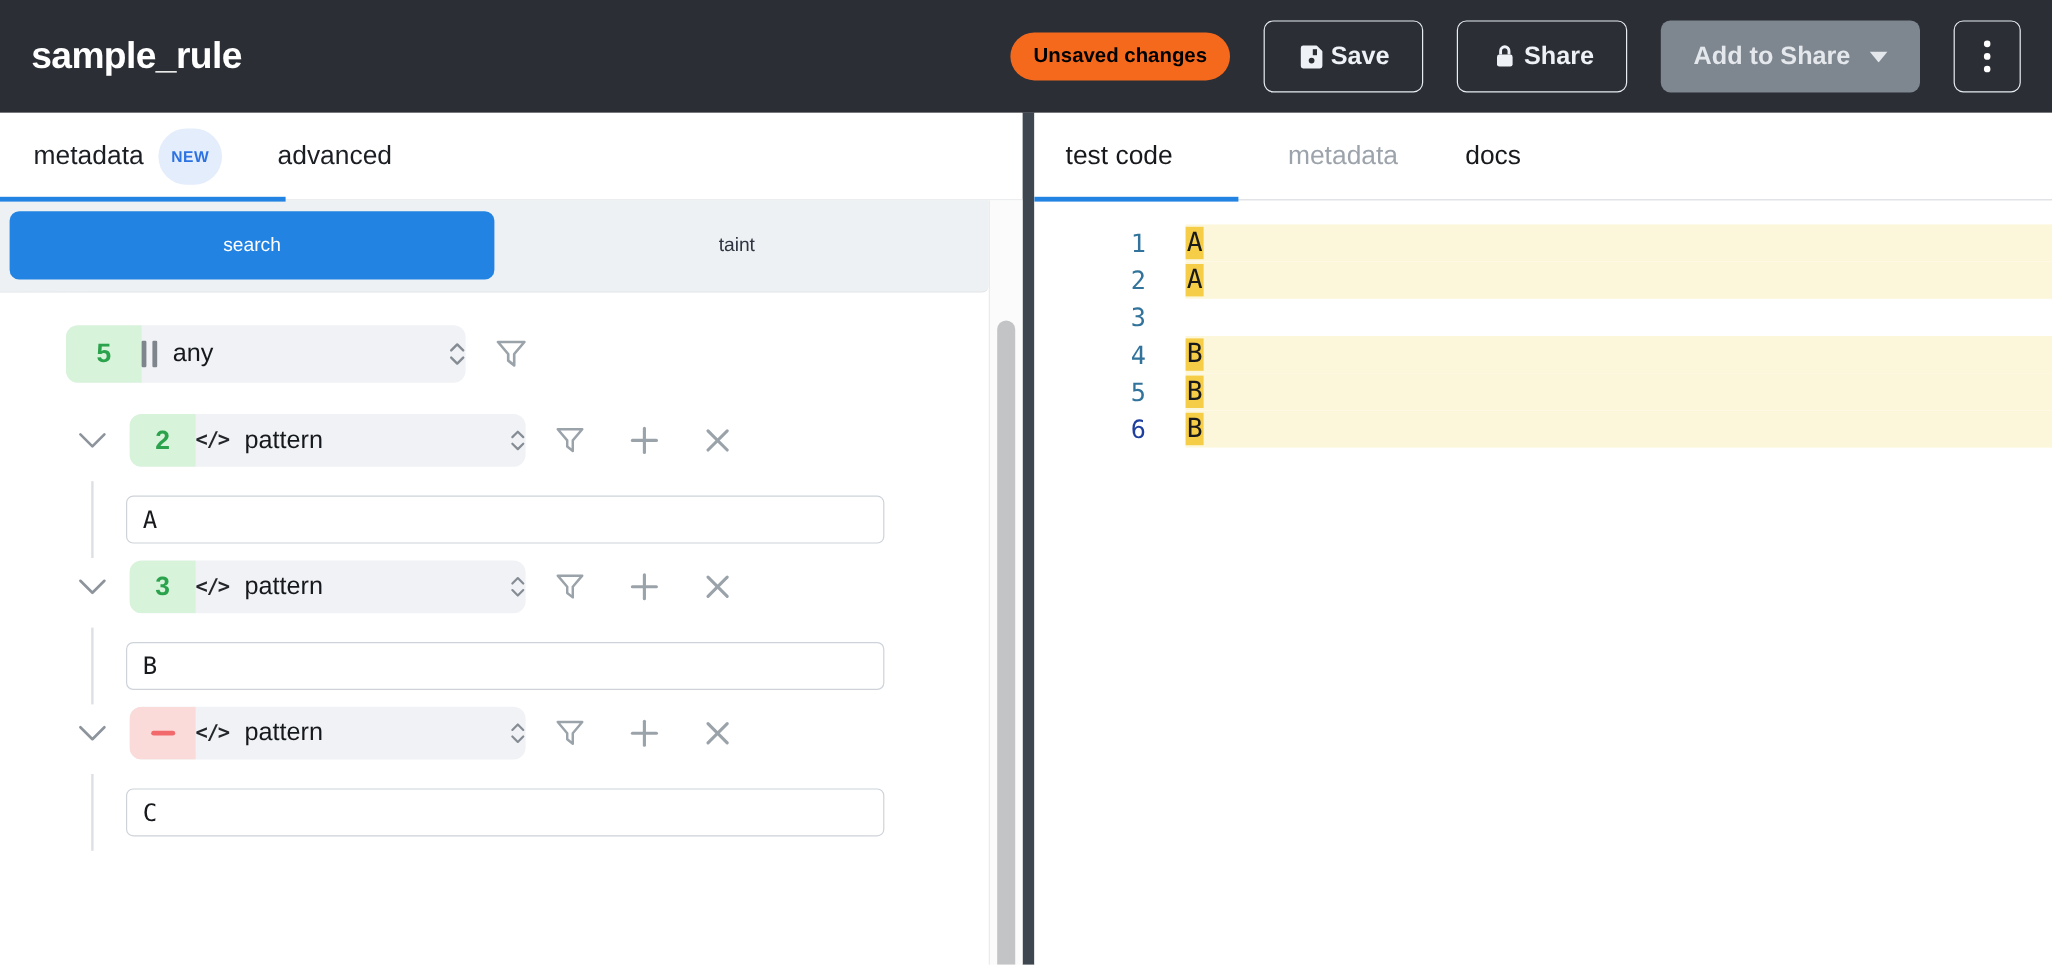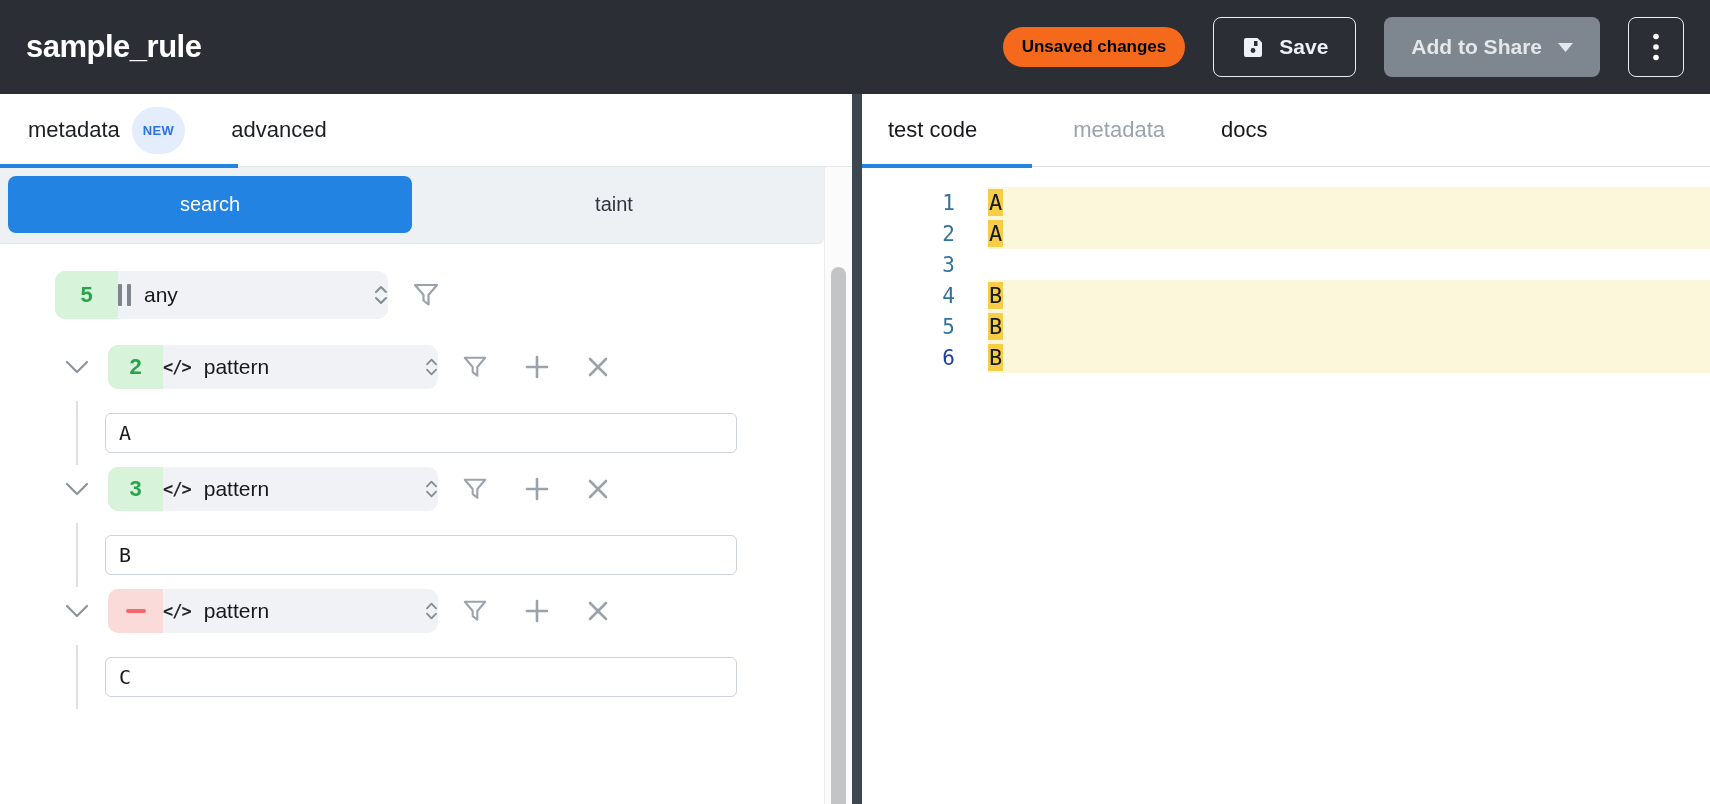--- a/index.html
+++ b/index.html
@@ -7,21 +7,21 @@
     font-family:"Liberation Sans", sans-serif; }
   .page { width:1710px; height:804px; display:flex; flex-direction:column; }
 
   
   .header { height:94px; flex:0 0 94px; background:var(--header-bg); display:flex;
     align-items:center; padding:0 26px; }
   .title { color:#fff; font-size:31px; font-weight:700; letter-spacing:-0.5px; }
   .header-right { margin-left:auto; display:flex; align-items:center; gap:28px; }
   .badge-unsaved { background:var(--orange); color:#000000; font-size:17px; font-weight:700;
     padding:10px 19px; border-radius:999px; white-space:nowrap; }
-  .hbtn { height:60px; display:flex; align-items:center; gap:14px; padding:0 27px;
+  .hbtn { height:60px; display:flex; align-items:center; gap:4px; padding:0 27px;
     background:transparent; border:1px solid #e7edf3; border-radius:8px; color:#eef2f6;
     font-family:inherit; font-size:21px; font-weight:600; cursor:pointer; }
   .hbtn svg { flex:0 0 auto; }
   .hbtn.policy { background:var(--policy-bg); border:none; color:#e4e8ec; gap:16px; }
   .hbtn.kebab { width:56px; padding:0; justify-content:center; }
 
   
   .main { flex:1; display:flex; min-height:0; }
   .left-panel { width:852px; flex:0 0 852px; position:relative; background:#fff; }
   .divider { width:10px; flex:0 0 10px; background:var(--divider); }
@@ -32,21 +32,21 @@
     position:relative; border-bottom:1px solid #e6e9ec; }
   .ltab { display:flex; align-items:center; gap:12px; font-size:22px; color:#1b1e23; cursor:pointer; }
   .new-badge { background:var(--new-bg); color:var(--new-fg); font-size:13px; font-weight:700;
     padding:16px 11px; border-radius:999px; letter-spacing:.4px; }
   .ltab-underline { position:absolute; left:0; bottom:-2px; width:238px; height:4px;
     background:var(--blue); }
 
   
   .segmented { height:77px; width:824px; background:#eef1f4; border-bottom:1px solid #e2e5e9;
     display:flex; padding:9px 8px 10px 8px; border-radius:0 0 6px 0; }
-  .seg-opt { flex:1; display:flex; align-items:center; justify-content:center; font-size:20px;
+  .seg-opt { flex:1; display:flex; align-items:center; justify-content:center; font-size:16px;
     color:#2e3540; cursor:pointer; border-radius:8px;text-align:right; }
   .seg-opt.active { background:var(--blue); color:#fff; }
 
   
   .tree { padding-top:27px; position:relative; }
   .row { display:flex; align-items:center; }
   .root-row { padding-left:55px; }
   .pill { display:flex; align-items:stretch; height:48px; border-radius:10px; overflow:hidden;
     background:var(--select-bg); width:333px; cursor:pointer; }
   .node .pill { height:44px; width:330px; }
@@ -118,20 +118,29 @@
       <button class="hbtn">
         <span style="display:flex;">
           <svg width="24" height="24" viewBox="0 0 24 24" fill="none" stroke="#eef2f6" stroke-width="2" stroke-linejoin="round" stroke-linecap="round">
             <path d="M5 4 h11 l4 4 v12 a1 1 0 0 1 -1 1 H5 a1 1 0 0 1 -1 -1 V5 a1 1 0 0 1 1 -1 z" fill="#eef2f6"></path>
             <rect x="13" y="6" width="3.5" height="5" fill="var(--header-bg)" stroke="none"></rect>
             <circle cx="12" cy="15.5" r="2.4" fill="var(--header-bg)" stroke="none"></circle>
           </svg>
         </span>
         <span>Save</span>
       </button>
+      <button class="hbtn">
+        <span style="display:flex;">
+          <svg width="24" height="24" viewBox="0 0 24 24">
+            <rect x="5.5" y="10.5" width="13" height="10" rx="2" fill="#eef2f6"></rect>
+            <path d="M8.5 10.5 V7.5 a3.5 3.5 0 0 1 7 0 V10.5" fill="none" stroke="#eef2f6" stroke-width="2.4"></path>
+          </svg>
+        </span>
+        <span>Share</span>
+      </button>
       <button class="hbtn policy">
         <span>Add to Share</span>
         <span style="display:flex;">
           <svg width="15" height="9" viewBox="0 0 15 9">
               <polygon points="0,0 15,0 7.5,9" fill="#e4e8ec"></polygon>
             </svg>
         </span>
       </button>
       <button class="hbtn kebab">
         <span style="display:flex;">

